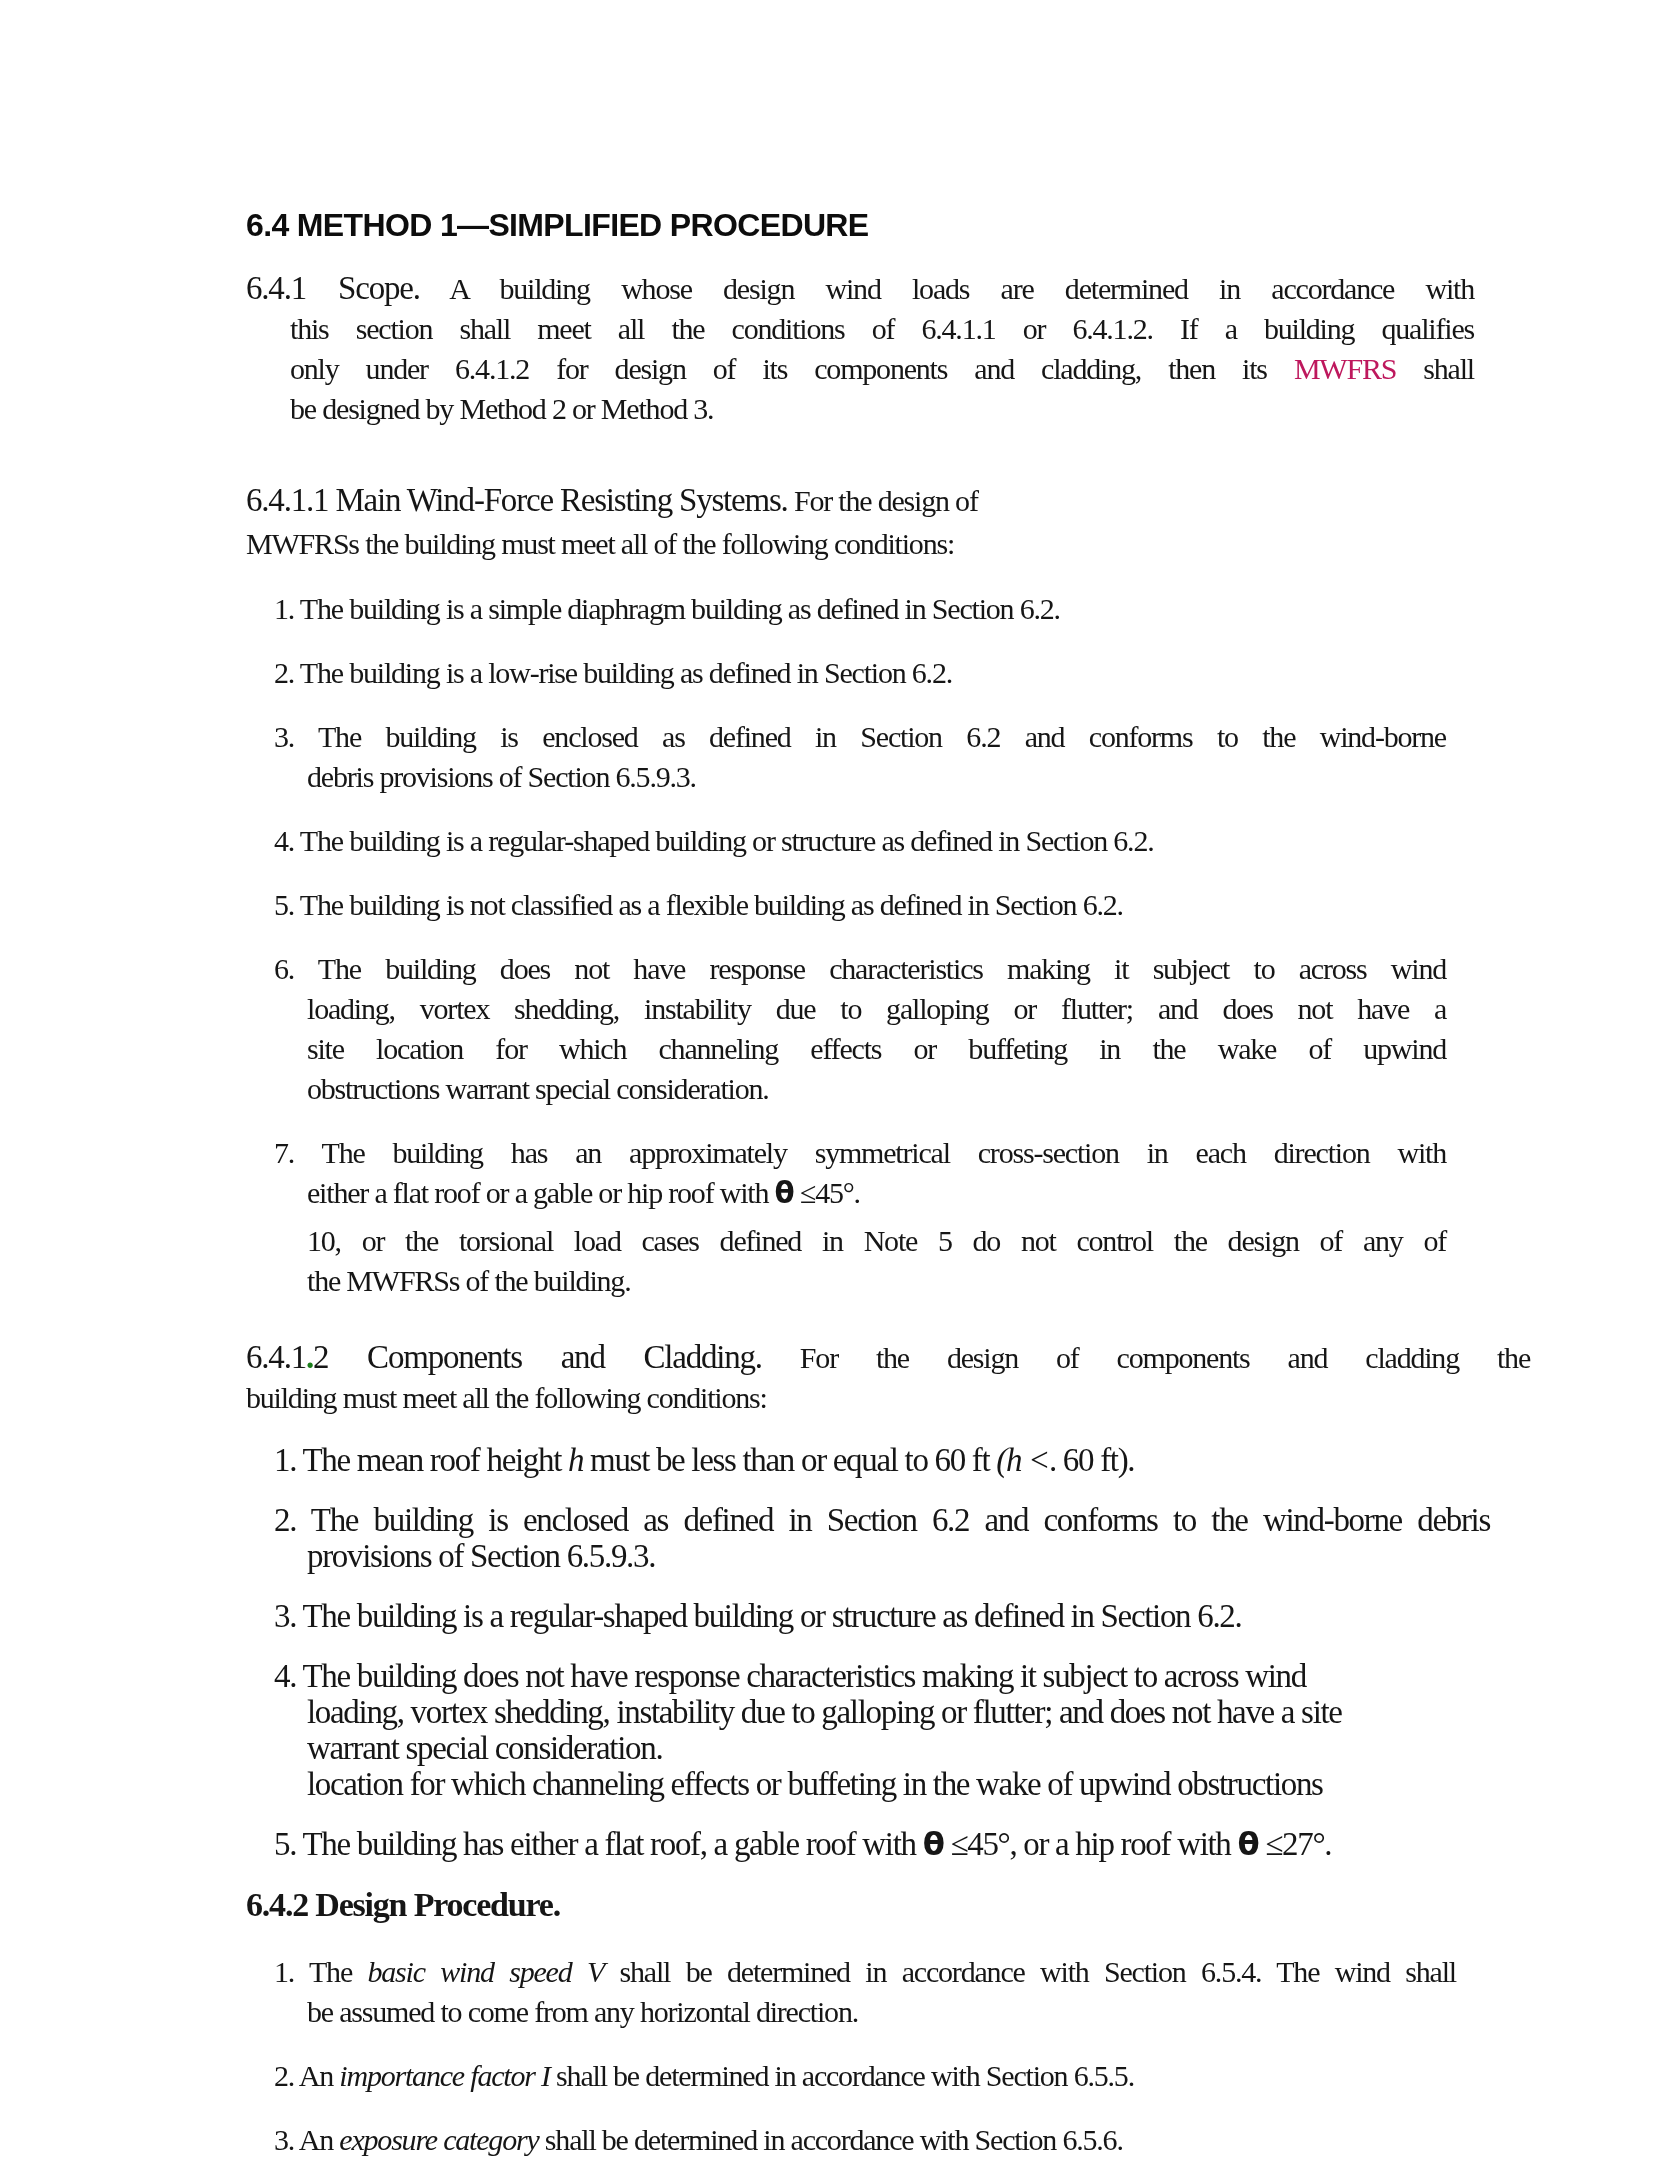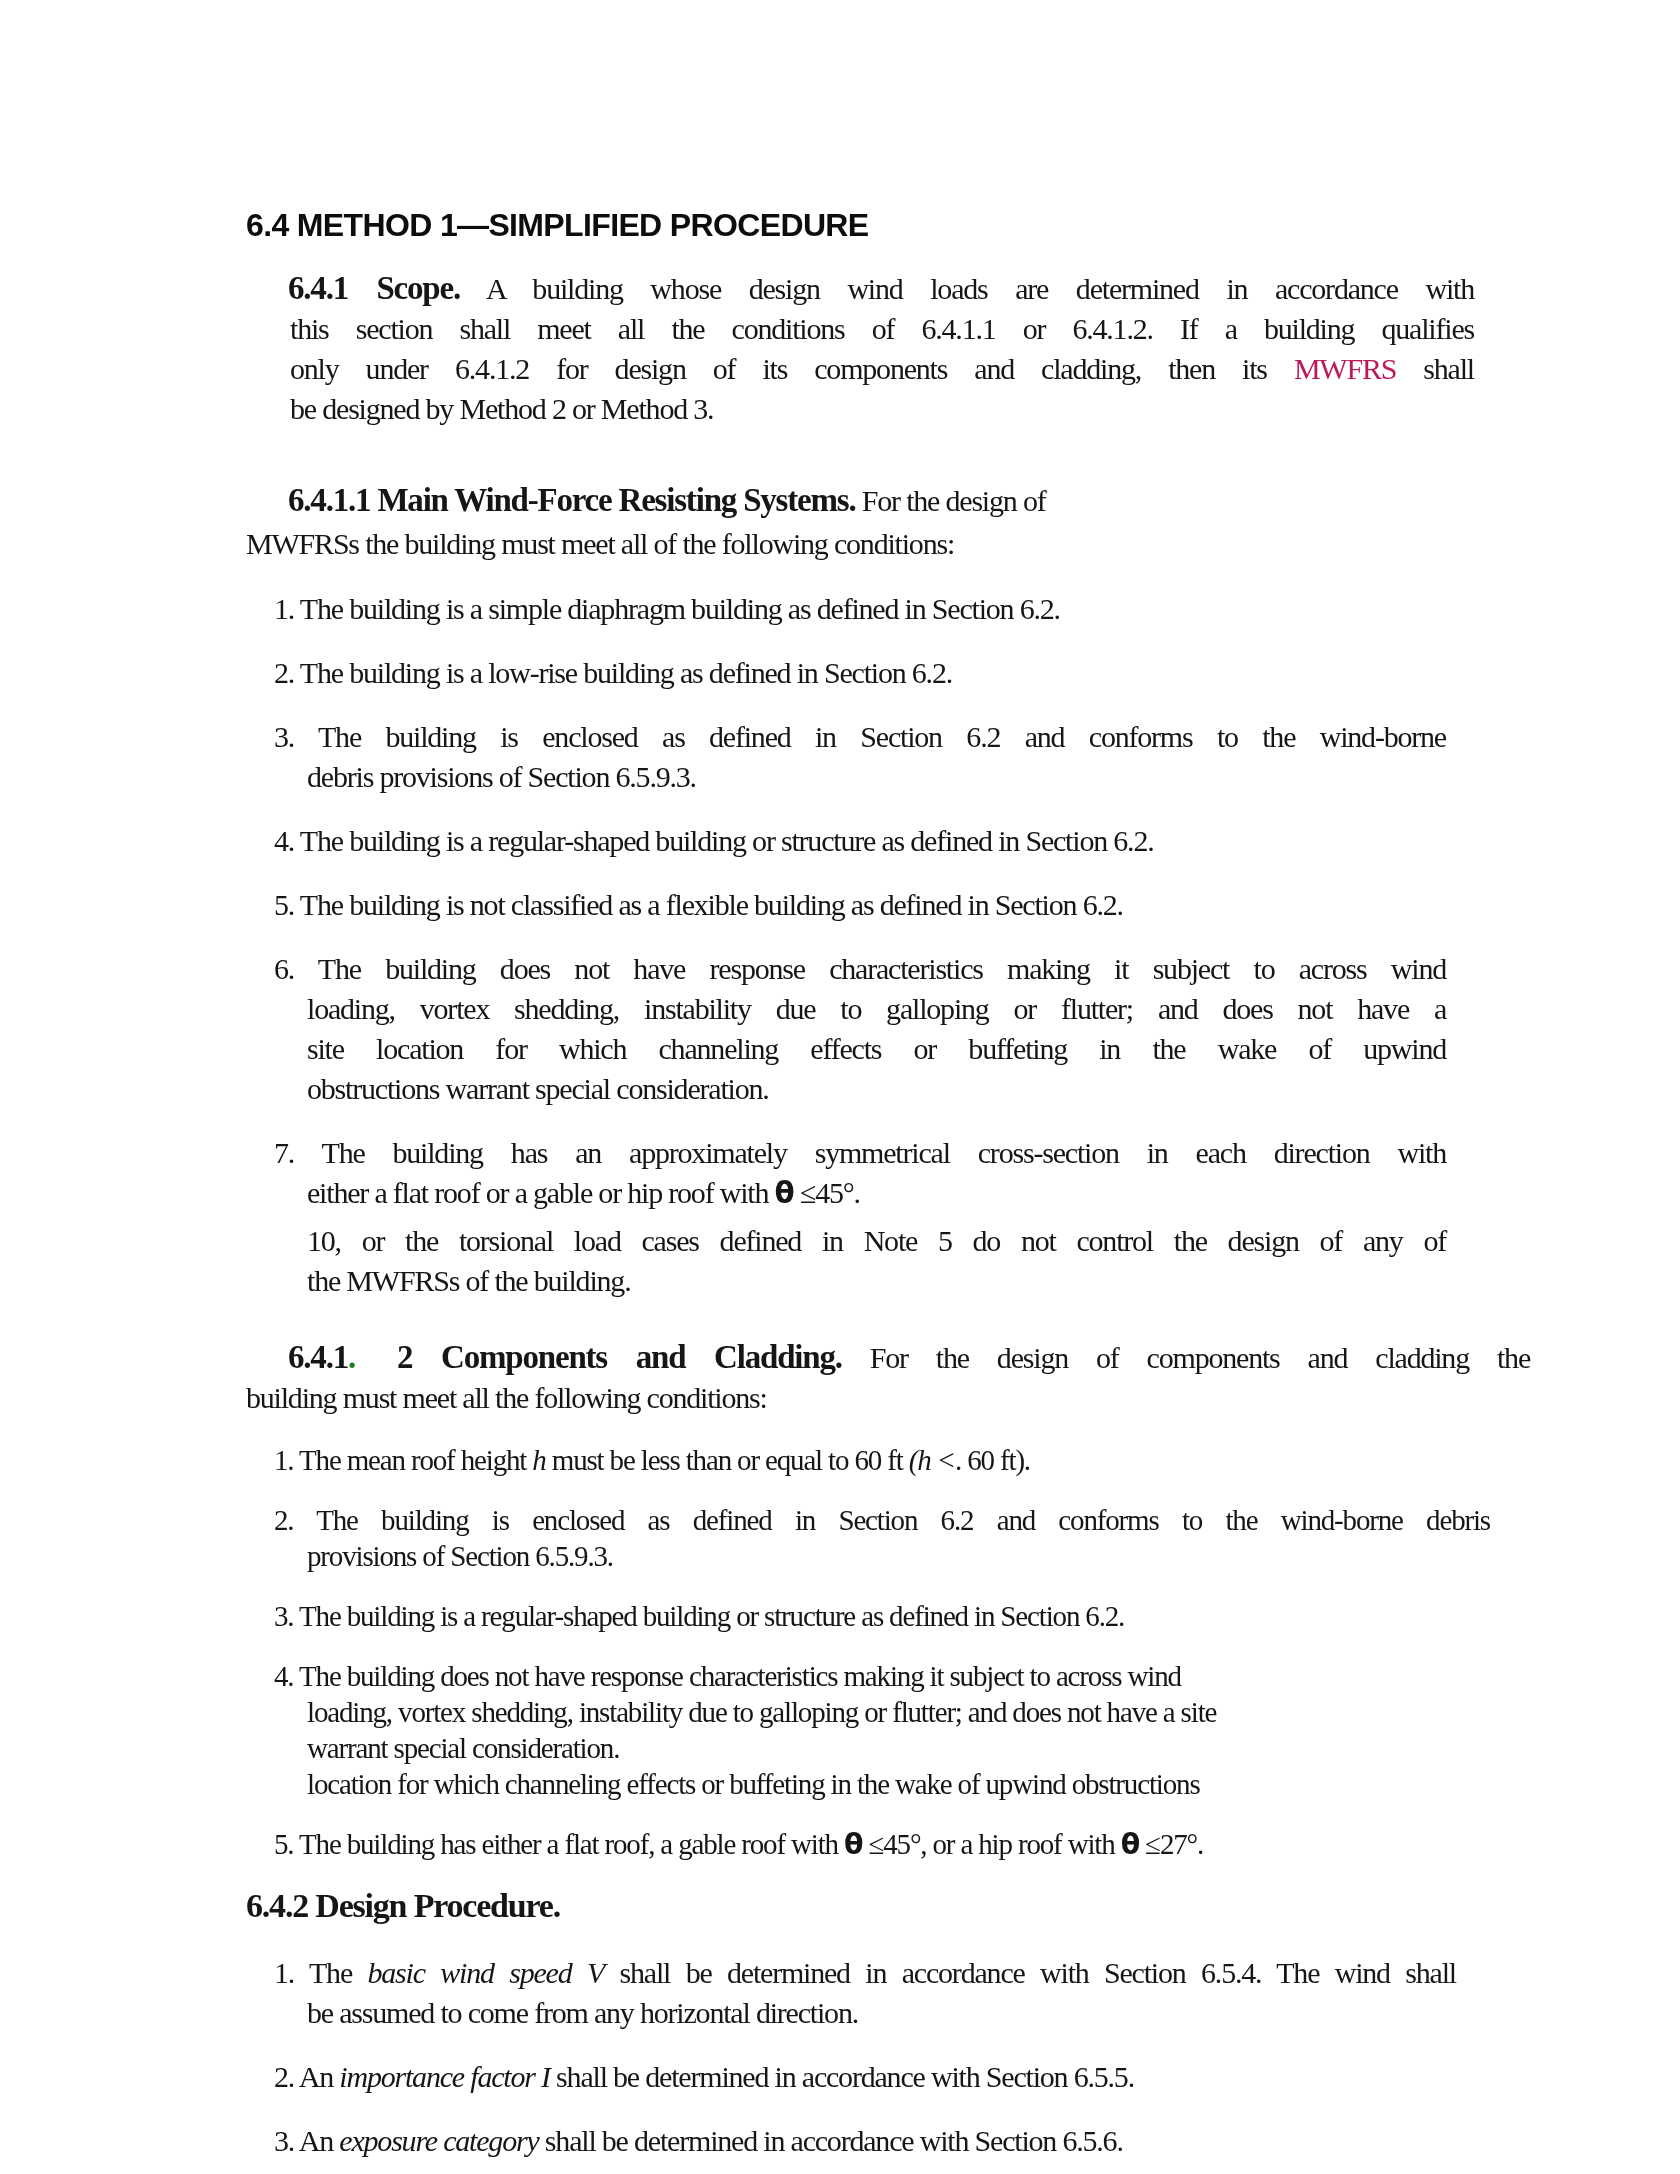--- a/index.html
+++ b/index.html
@@ -16,21 +16,21 @@
     color:#0d0d0d;white-space:nowrap;
   }
   .block{margin:0;font-size:30px;line-height:40px;letter-spacing:-0.04em;}
   .ln{min-height:1em;}
   .ln.j{text-align:justify;text-align-last:justify;}
   .li{padding-left:61px;margin-bottom:8px;}
   .list2 .li{margin-bottom:6px;}
   .list3 .li{margin-bottom:4px;}
   .li .fl{text-indent:-33px;margin-top:24px;}
   .r-t{}
-  .r-h{font-weight:700;font-size:33px;margin-left:42px;}
+  .r-h{font-weight:400;font-size:33px;}
   .r-h2{font-weight:700;font-size:34px;}
   .r-g{color:#be185d;}
   .r-hg{font-weight:700;font-size:33px;color:#1b7e1b;}
   .r-i{font-style:italic;}
   .r-sym{font-weight:700;font-size:1.08em;font-family:"DejaVu Sans","Liberation Sans",sans-serif;font-size:0.98em;}
 </style>
 </head>
 <body>
 
 <div id="content">
@@ -74,21 +74,21 @@
       </div>
       <div class="li">
         <div class="ln j"><span class="r-t">10, or the torsional load cases defined in Note 5 do not control the design of any of</span></div>
         <div class="ln"><span class="r-t">the MWFRSs of the building.</span></div>
       </div>
     </div>
     <div class="block para" style="width: 1284px; margin-top: 36px; line-height: 40px;">
       <div class="ln j"><span class="r-h">6.4.1</span><span class="r-hg">.</span><span class="r-h">2 Components and Cladding.</span><span class="r-t"> For the design of components and cladding the</span></div>
       <div class="ln"><span class="r-t">building must meet all the following conditions:</span></div>
     </div>
-    <div class="block list list2" style="width: 1244px; margin-top: 4px; line-height: 36px; font-size: 29px;">
+    <div class="block list list2" style="width: 1244px; margin-top: 4px; line-height: 36px; font-size: 33px;">
       <div class="li">
         <div class="ln fl"><span class="r-t">1. The mean roof height </span><span class="r-i">h</span><span class="r-t"> must be less than or equal to 60 ft </span><span class="r-i">(h &lt;</span><span class="r-t">. 60 ft).</span></div>
       </div>
       <div class="li">
         <div class="ln j fl"><span class="r-t">2. The building is enclosed as defined in Section 6.2 and conforms to the wind-borne debris</span></div>
         <div class="ln"><span class="r-t">provisions of Section 6.5.9.3.</span></div>
       </div>
       <div class="li">
         <div class="ln fl"><span class="r-t">3. The building is a regular-shaped building or structure as defined in Section 6.2.</span></div>
       </div>

